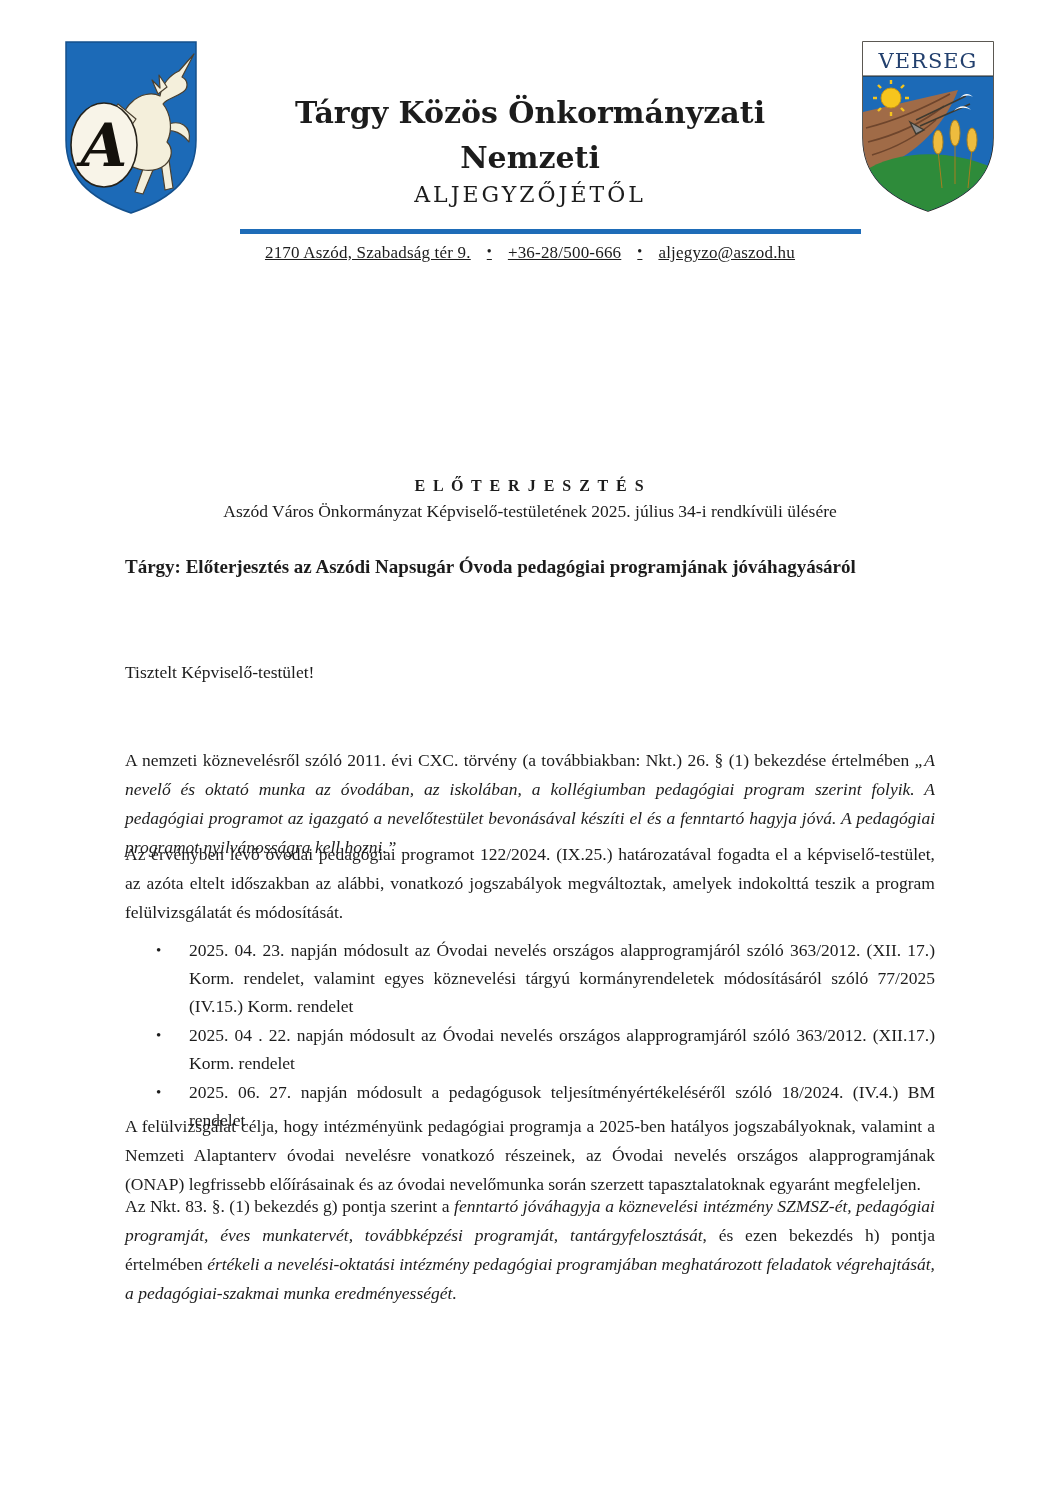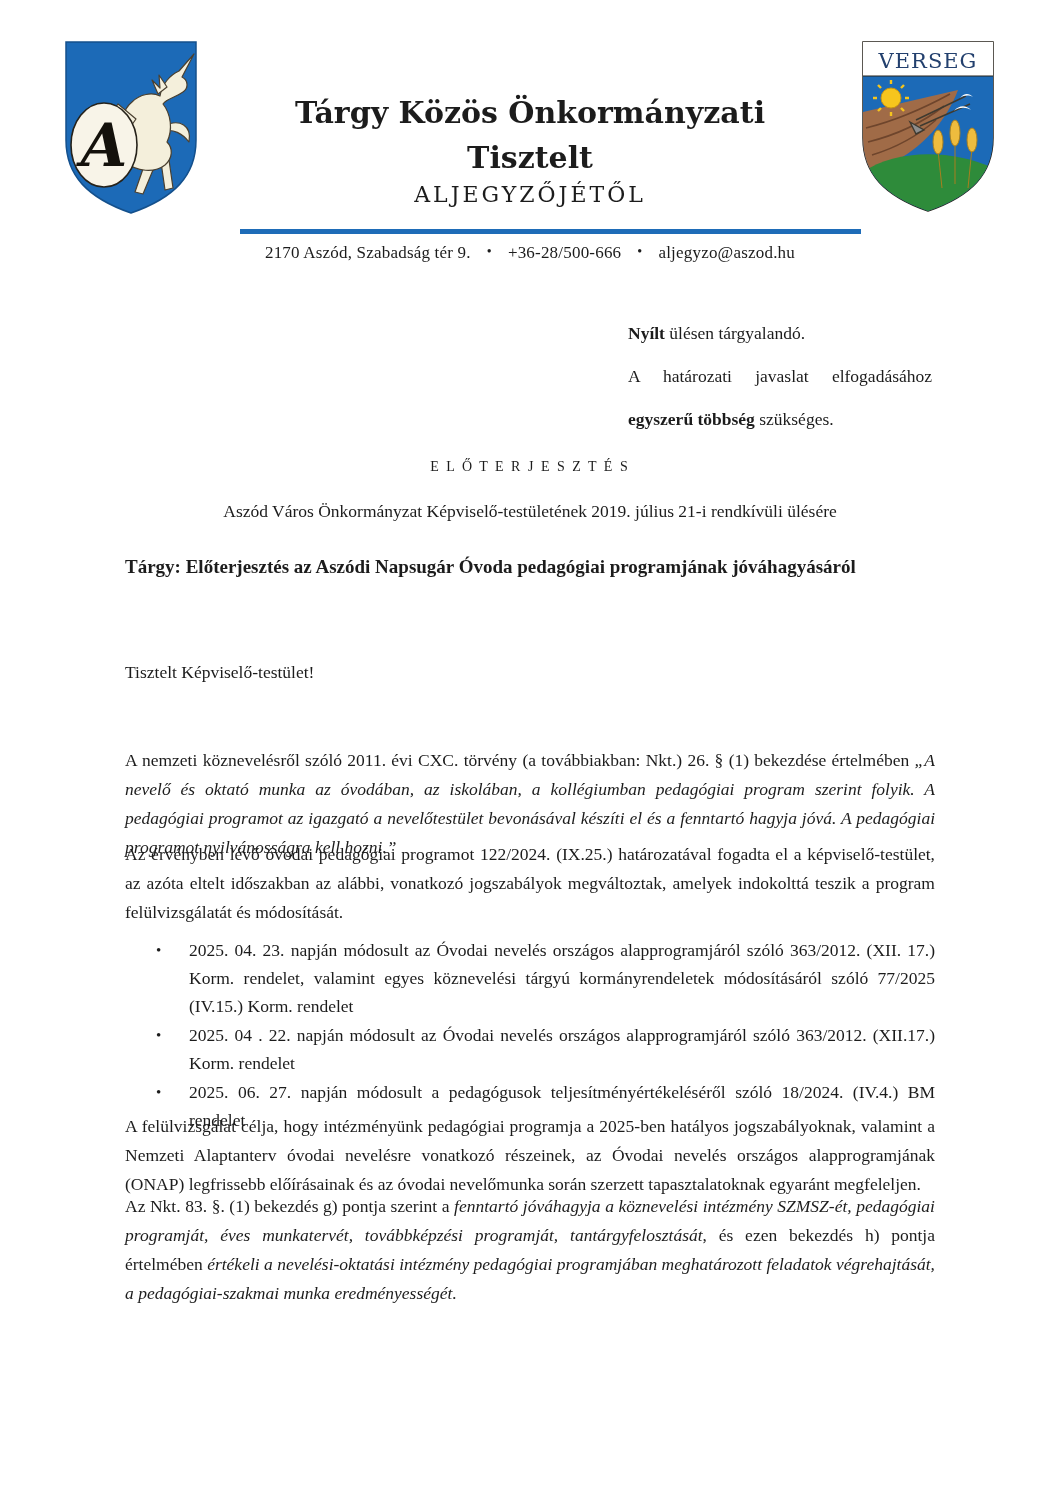--- a/index.html
+++ b/index.html
@@ -19,33 +19,33 @@
   .title-block{
     position:absolute;left:202px;top:90px;width:656px;
     text-align:center;
     font-family:"DejaVu Serif", serif;
   }
   .org-line{font-size:30px;font-weight:bold;line-height:45px;}
   .org-caps{font-size:22px;font-weight:normal;letter-spacing:3px;margin-top:2px;}
   .header-rule{position:absolute;left:240px;top:229px;width:621px;height:5px;}
   .contact-line{
     position:absolute;left:125px;top:243px;width:810px;
-    text-align:center;font-size:17px;letter-spacing:.2px;
+    text-align:center;font-size:17px;letter-spacing:.2px;text-decoration:underline;
   }
   .contact-line .dot{padding:0 16px;font-size:14px;position:relative;top:-2px;}
   
   .notice{
     position:absolute;right:126px;top:312px;width:304px;
     font-size:17.5px;line-height:43px;
   }
   .notice .stretch{text-align:justify;text-align-last:justify;}
   
   .proposal-title{
-    position:absolute;left:125px;top:459px;width:810px;
-    text-align:center;font-weight:normal;font-size:14px;letter-spacing:2px;
+    position:absolute;left:125px;top:477px;width:810px;
+    text-align:center;font-weight:bold;font-size:16px;letter-spacing:2px;
   }
   .proposal-subtitle{
     position:absolute;left:125px;top:501px;width:810px;
     text-align:center;font-size:17.5px;
   }
   .subject{
     position:absolute;left:125px;top:556px;width:810px;
     font-weight:bold;font-size:19px;
   }
   
@@ -79,21 +79,21 @@
       <path d="M71,96 L51,85 L48,93 L67,103 Z" fill="#f4efdb"></path>
       <path d="M76,81 L58,66 L53,73 L71,88 Z" fill="#f4efdb"></path>
       <path d="M98,56 L92,42 L100,50 L99,37 L107,49 Z" fill="#f4efdb"></path>
     </g>
     <ellipse cx="44" cy="107" rx="33" ry="42" stroke="#26221a" stroke-width="1.6" fill="#f8f4e8"></ellipse>
     <text x="44" y="128" text-anchor="middle" font-family="DejaVu Serif, serif" font-style="italic" font-weight="bold" font-size="60" fill="#14110b">A</text>
   </svg>
 
   <div class="title-block">
     <div class="org-line">Tárgy Közös Önkormányzati</div>
-    <div class="org-line">Tisztelt</div>
+    <div class="org-line">Nemzeti</div>
     <div class="org-caps">ALJEGYZŐJÉTŐL</div>
   </div>
 
   <svg class="crest right" viewBox="0 0 140 178">
     <defs>
       <clipPath id="shieldClip">
         <path d="M5,4 H135 V100 C135,136 113,158 70,173 C27,158 5,136 5,100 Z"></path>
       </clipPath>
     </defs>
     <path d="M5,4 H135 V100 C135,136 113,158 70,173 C27,158 5,136 5,100 Z" fill="#ffffff" stroke="#26221a" stroke-width="1.5"></path>
@@ -140,28 +140,23 @@
       <path d="M5,38 H135" stroke="#26221a" stroke-width="1.2"></path>
     </g>
     <text x="70" y="30" text-anchor="middle" font-family="DejaVu Serif, serif" font-size="21" letter-spacing="1" fill="#23406e">VERSEG</text>
   </svg>
 
   <div class="header-rule" style="background: rgb(30, 108, 184);"></div>
   <div class="contact-line">
     <span>2170 Aszód, Szabadság tér 9.</span><span class="dot">•</span><span>+36-28/500-666</span><span class="dot">•</span><span>aljegyzo@aszod.hu</span>
   </div>
 
-  <div class="notice">
-    <div><b>Nyílt</b><span> ülésen tárgyalandó.</span></div>
-    <div class="stretch">A határozati javaslat elfogadásához</div>
-    <div><b>egyszerű többség</b><span> szükséges.</span></div>
-  </div>
 
   <div class="proposal-title">E L Ő T E R J E S Z T É S</div>
-  <div class="proposal-subtitle">Aszód Város Önkormányzat Képviselő-testületének 2019. július 21-i rendkívüli ülésére</div>
+  <div class="proposal-subtitle">Aszód Város Önkormányzat Képviselő-testületének 2025. július 34-i rendkívüli ülésére</div>
   <div class="subject"><b>Tárgy</b><span>: </span><b>Előterjesztés az Aszódi Napsugár Óvoda pedagógiai programjának jóváhagyásáról</b></div>
 
   <div class="bodyblock salutation">Tisztelt Képviselő-testület!</div>
 
   <p class="bodyblock p1"><span>A nemzeti köznevelésről szóló 2011. évi CXC. törvény (a továbbiakban: Nkt.) 26. § (1) bekezdése értelmében </span><i>„A nevelő és oktató munka az óvodában, az iskolában, a kollégiumban pedagógiai program szerint folyik. A pedagógiai programot az igazgató a nevelőtestület bevonásával készíti el és a fenntartó hagyja jóvá. A pedagógiai programot nyilvánosságra kell hozni.”</i></p>
 
   <p class="bodyblock p2">Az érvényben lévő óvodai pedagógiai programot 122/2024. (IX.25.) határozatával fogadta el a képviselő-testület, az azóta eltelt időszakban az alábbi, vonatkozó jogszabályok megváltoztak, amelyek indokolttá teszik a program felülvizsgálatát és módosítását.</p>
 
   <ul class="bodyblock bullets">
     <li><span class="bullet">•</span><span>2025. 04. 23. napján módosult az Óvodai nevelés országos alapprogramjáról szóló 363/2012. (XII. 17.) Korm. rendelet, valamint egyes köznevelési tárgyú kormányrendeletek módosításáról szóló 77/2025 (IV.15.) Korm. rendelet</span></li>

